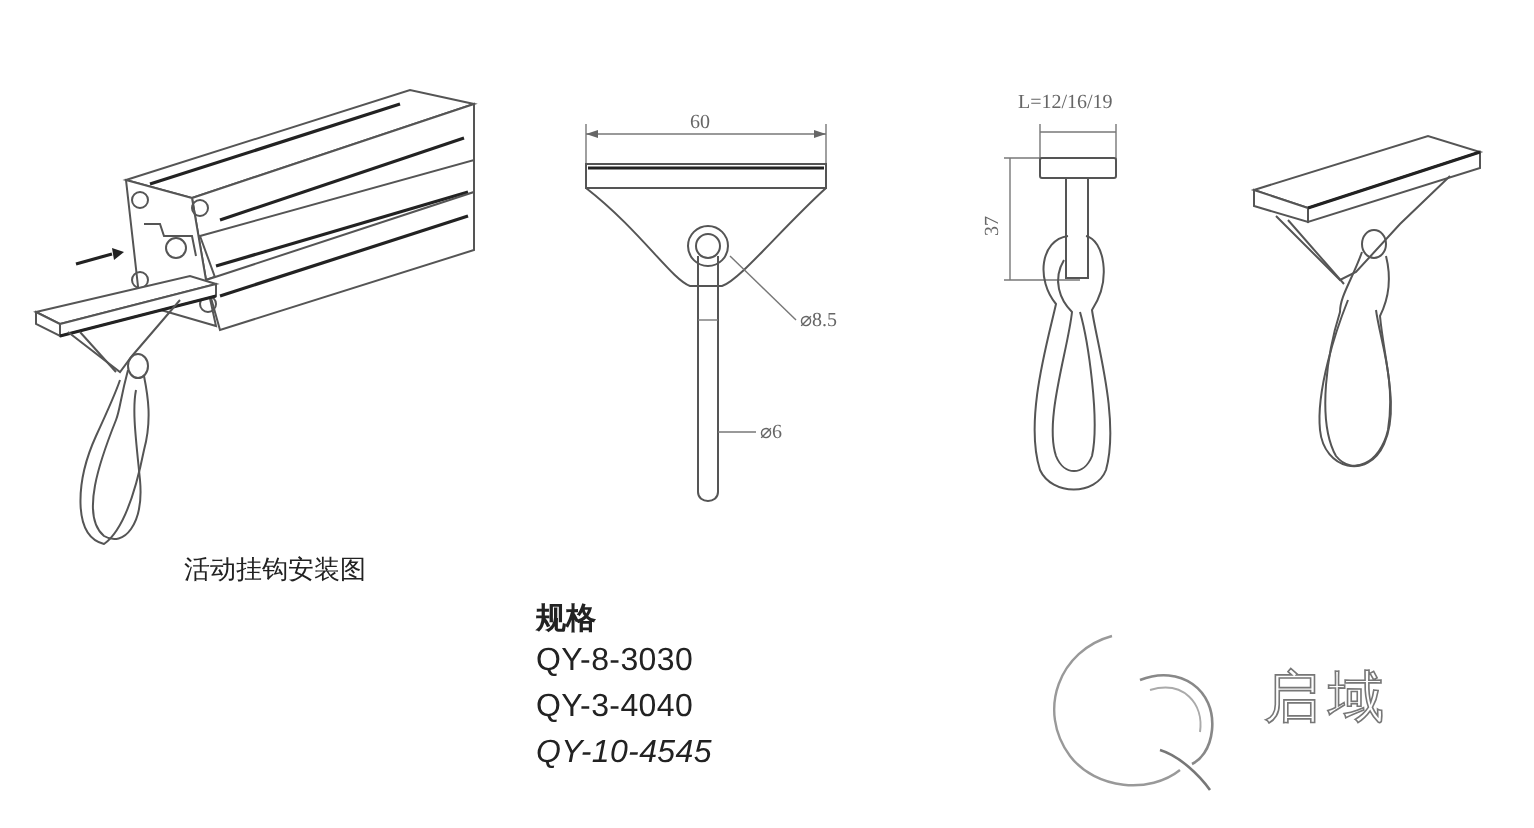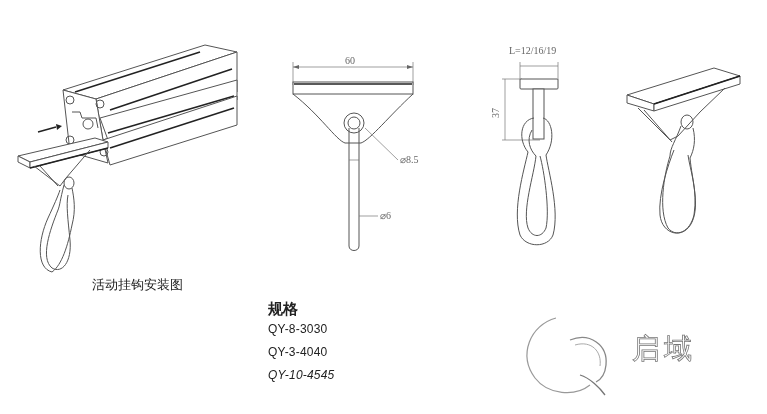--- a/index.html
+++ b/index.html
@@ -7,21 +7,21 @@
            font-family: "Liberation Sans", "DejaVu Sans", sans-serif; color: #222; }
     .abs { position: absolute; }
     svg { position: absolute; left: 0; top: 0; }
     .line { stroke: #555; stroke-width: 1; fill: none; }
     .thin { stroke: #777; stroke-width: 0.7; fill: none; }
     .dark { stroke: #222; stroke-width: 1.6; fill: none; }
     .fillw { fill: #fff; stroke: #555; stroke-width: 1; }
     .dim-text { font-family: "Liberation Serif", "DejaVu Serif", serif; font-size: 10px; fill: #666; }
     .caption { left: 92px; top: 276px; font-size: 13px; color: #222; }
     .spec-title { left: 268px; top: 300px; font-size: 15px; font-weight: bold; color: #222; }
-    .spec-item { left: 268px; font-size: 12px; color: #222; letter-spacing: 0.2px; }
+    .spec-item { left: 268px; font-size: 16px; color: #222; letter-spacing: 0.2px; }
     .logo-text { left: 632px; top: 330px; font-size: 28px; color: #fff;
                  -webkit-text-stroke: 0.8px #777; letter-spacing: 4px; font-weight: normal; }
   </style>
 </head>
 <body>
 
 <svg width="767" height="414" viewBox="0 0 767 414">
 
   <g>
 

